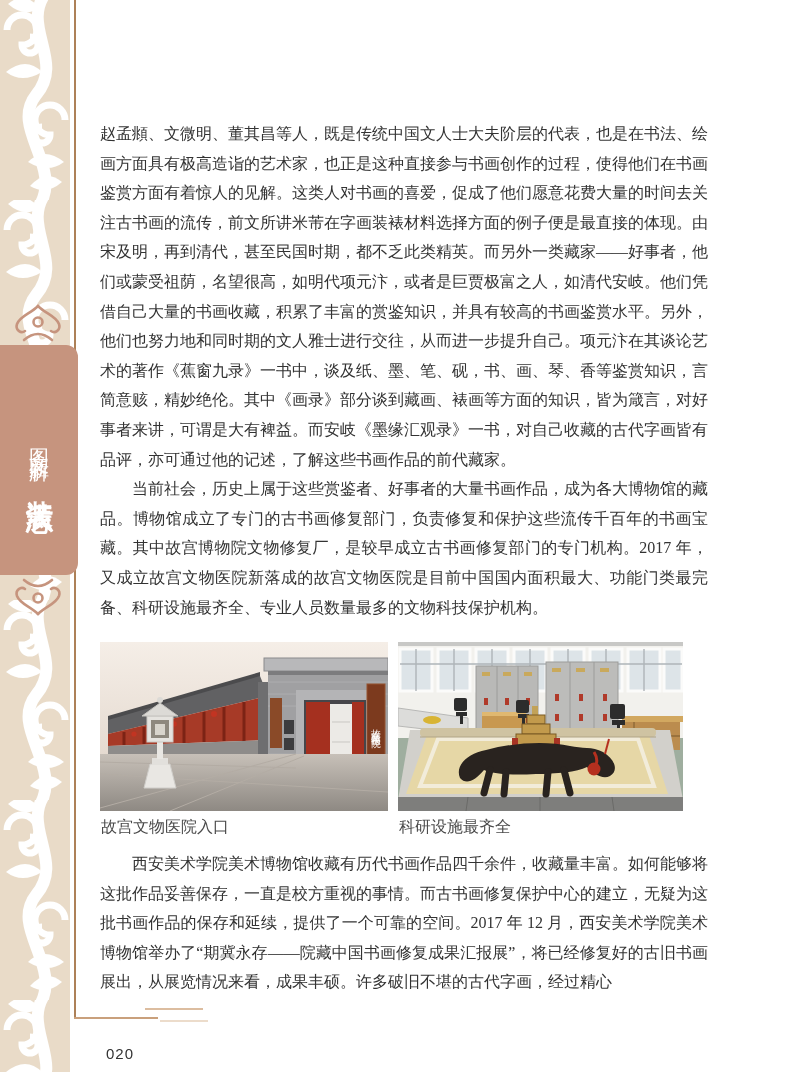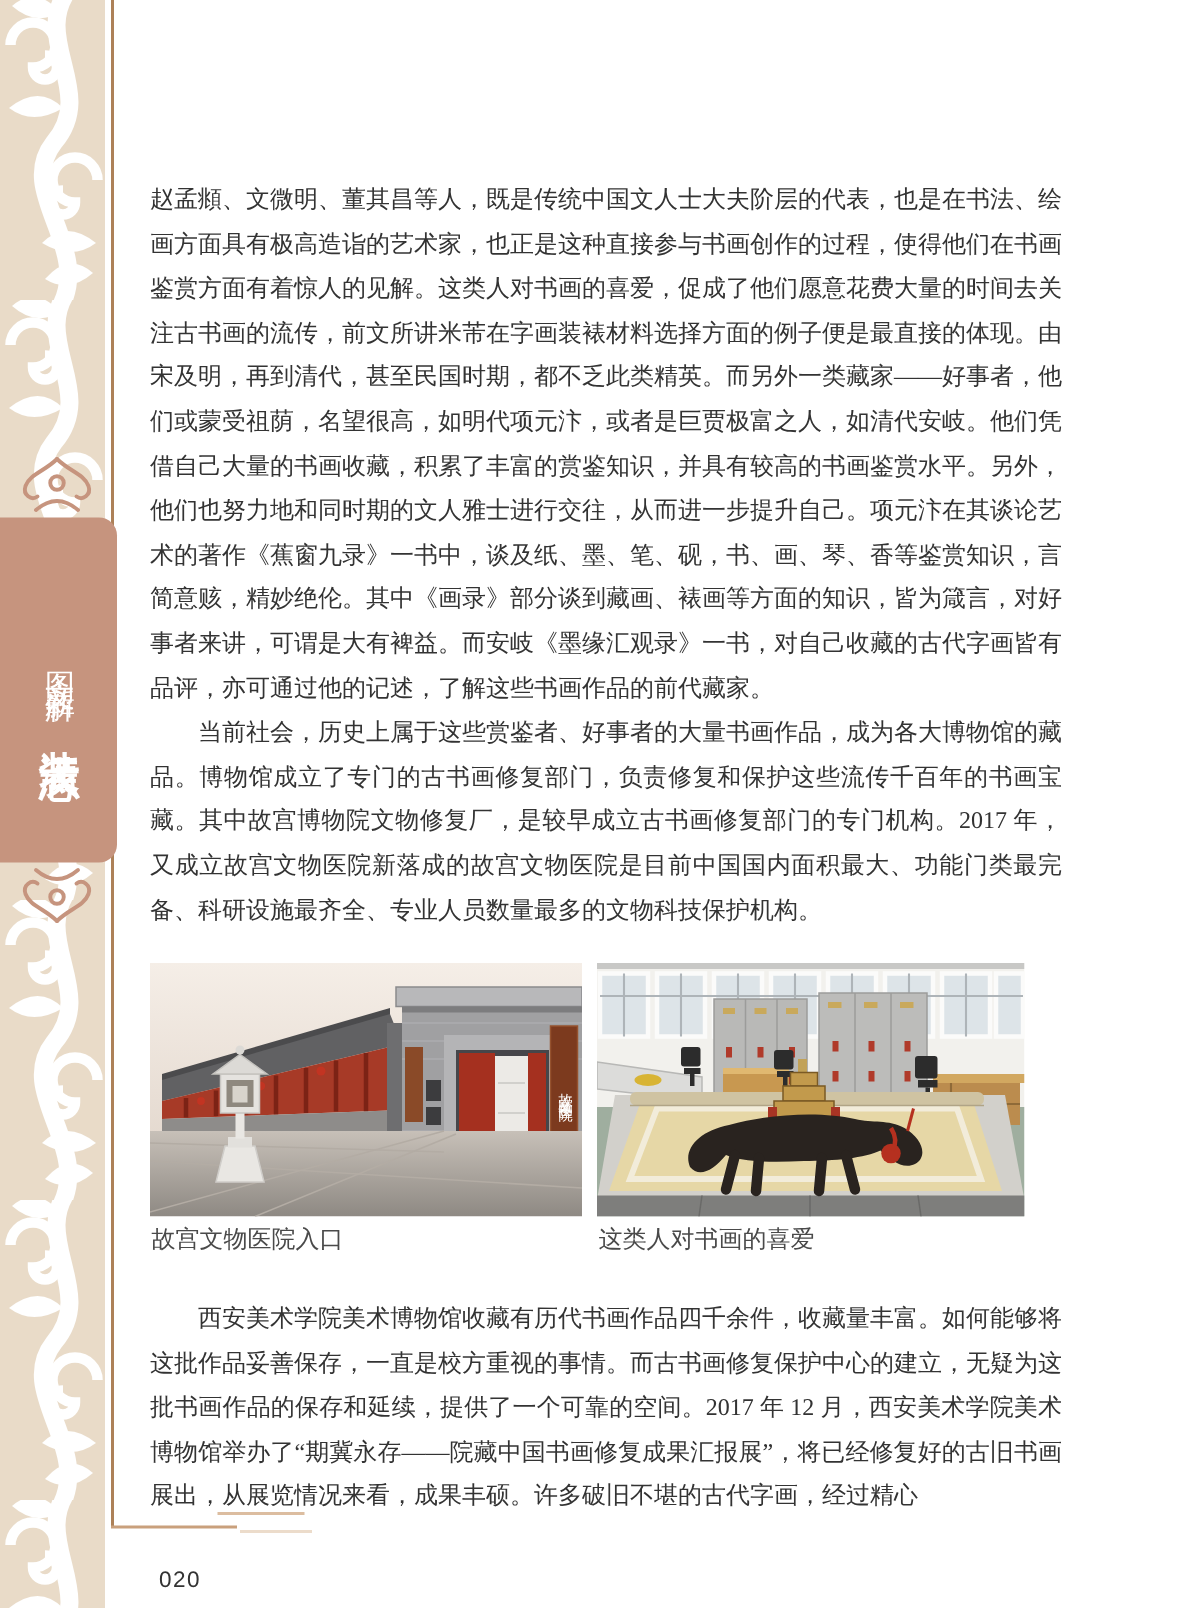--- a/index.html
+++ b/index.html
@@ -330,22 +330,22 @@
               <line x1="92" y1="128" x2="86" y2="151"></line>
               <line x1="108" y1="130" x2="106" y2="152"></line>
               <line x1="150" y1="130" x2="148" y2="152"></line>
               <line x1="166" y1="128" x2="172" y2="151"></line>
             </g>
             <circle cx="196" cy="127" r="6.5" fill="#b5301f"></circle>
             <path d="M196 110 q5 8 1 15" stroke="#b5301f" stroke-width="3" fill="none"></path>
             <line x1="207" y1="112" x2="211" y2="97" stroke="#b5301f" stroke-width="2"></line>
           </g>
         </svg>
-        <div class="caption">这类人对书画的喜爱</div>
+        <div class="caption">科研设施最齐全</div>
       </div>
     </div>
 
-    <p class="indent" style="margin-top:30px;">西安美术学院美术博物馆收藏有历代书画作品四千余件，收藏量丰富。如何能够将这批作品妥善保存，一直是校方重视的事情。而古书画修复保护中心的建立，无疑为这批书画作品的保存和延续，提供了一个可靠的空间。2017 年 12 月，西安美术学院美术博物馆举办了“期冀永存——院藏中国书画修复成果汇报展”，将已经修复好的古旧书画展出，从展览情况来看，成果丰硕。许多破旧不堪的古代字画，经过精心</p>
+    <p class="indent" style="margin-top:14px;">西安美术学院美术博物馆收藏有历代书画作品四千余件，收藏量丰富。如何能够将这批作品妥善保存，一直是校方重视的事情。而古书画修复保护中心的建立，无疑为这批书画作品的保存和延续，提供了一个可靠的空间。2017 年 12 月，西安美术学院美术博物馆举办了“期冀永存——院藏中国书画修复成果汇报展”，将已经修复好的古旧书画展出，从展览情况来看，成果丰硕。许多破旧不堪的古代字画，经过精心</p>
   </div>
 
   <div class="page-number">020</div>
 
 </div>
 
 </body></html>

